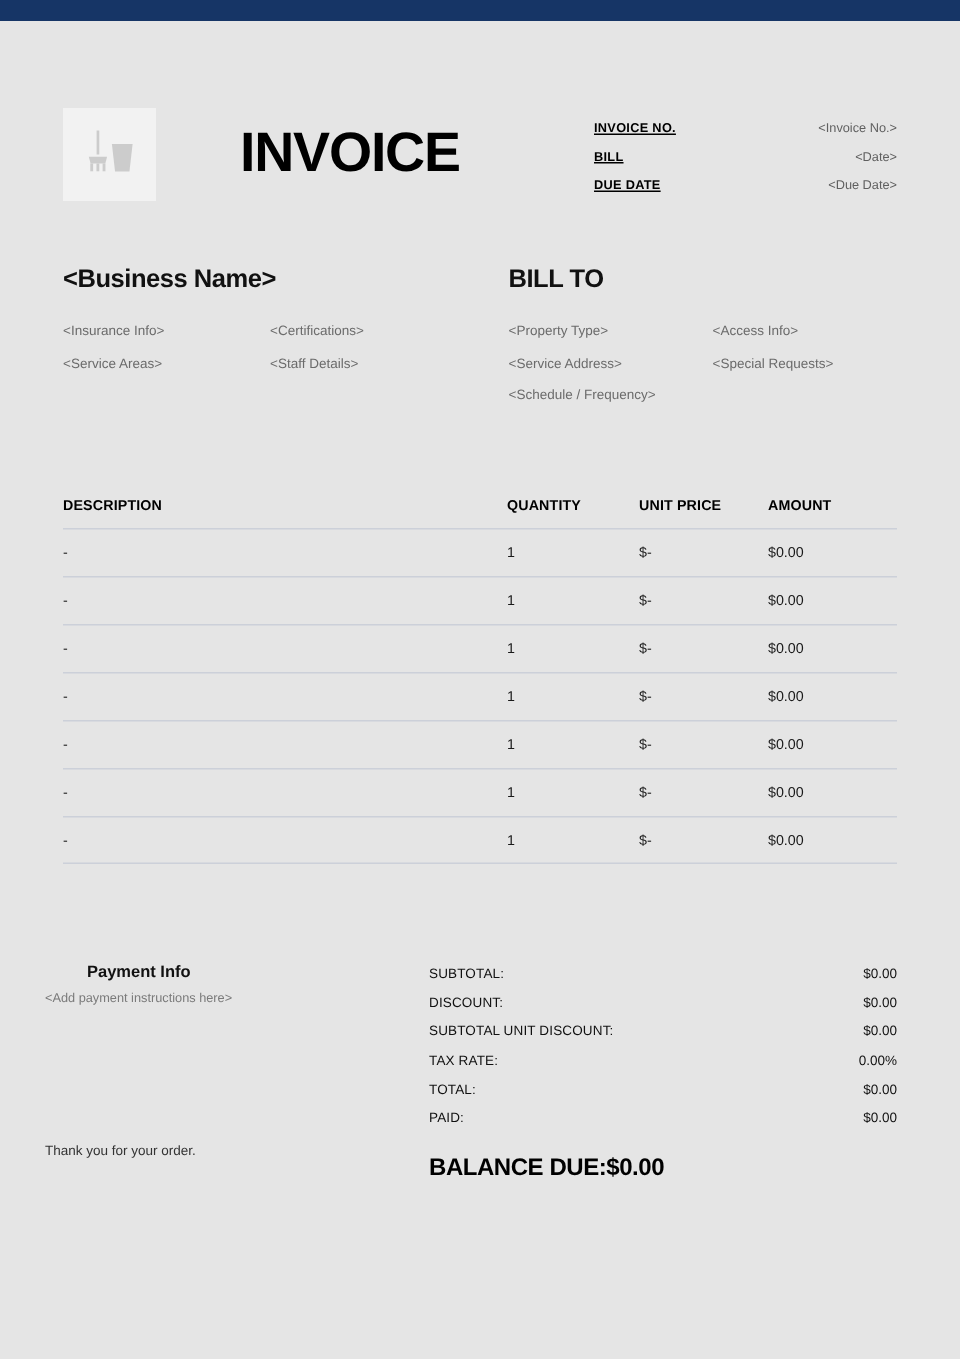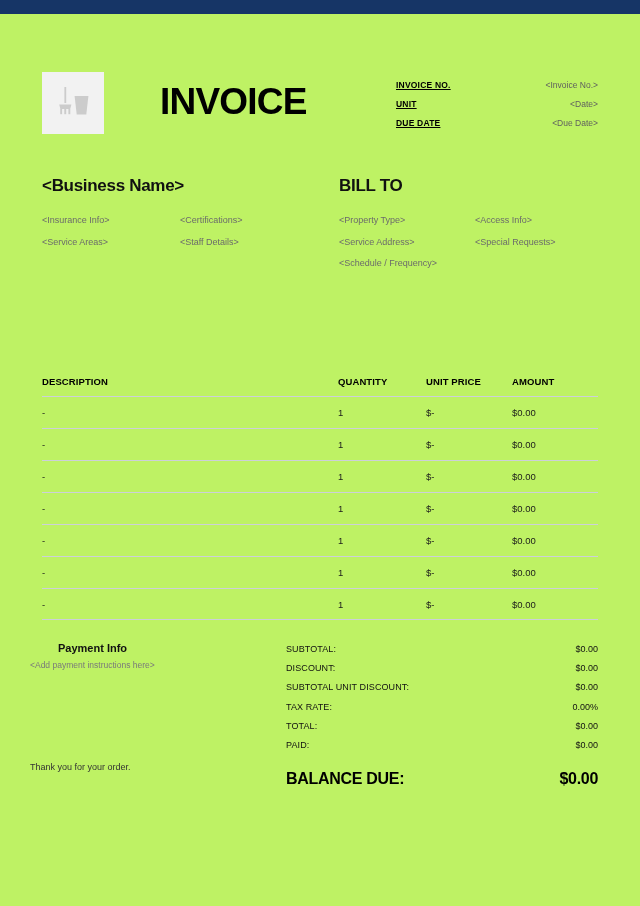--- a/index.html
+++ b/index.html
@@ -9,21 +9,21 @@
     height:906px;
     background:#ffffff;
     font-family:"Liberation Sans", sans-serif;
     -webkit-font-smoothing:antialiased;
   }
 
   .page {
     position:relative;
     width:640px;
     height:906px;
-    background:#bef264;
+    background:#e5e5e5;
     overflow:hidden;
   }
 
   
   .top-bar {
     position:absolute;
     top:0; left:0;
     width:640px;
     height:14px;
     background:#163566;
@@ -134,21 +134,20 @@
     width:556px;
   }
 
   .t-row {
     position:relative;
     height:32px;
   }
 
   .t-head {
     height:22px;
-    margin-top:44px;
   }
 
   .t-row.t-body {
     border-top:1.4px solid #ccd0d9;
   }
 
   .t-row.t-last {
     border-bottom:1.4px solid #ccd0d9;
   }
 
@@ -230,21 +229,20 @@
   }
 
   .tot-value {
     font-size:9px;
     color:#111111;
     text-align:right;
   }
 
   .balance {
     display:flex;
-    justify-content:space-between;
     align-items:baseline;
     margin-top:15px;
   }
 
   .bal-label {
     font-size:16px;
     font-weight:bold;
     letter-spacing:-0.3px;
     color:#000000;
   }
@@ -283,21 +281,21 @@
     </div>
 
     <div class="invoice-title">INVOICE</div>
 
     <div class="meta">
       <div class="meta-row">
         <span class="meta-label">INVOICE NO.</span>
         <span class="meta-value">&lt;Invoice No.&gt;</span>
       </div>
       <div class="meta-row">
-        <span class="meta-label">UNIT</span>
+        <span class="meta-label">BILL</span>
         <span class="meta-value">&lt;Date&gt;</span>
       </div>
       <div class="meta-row">
         <span class="meta-label">DUE DATE</span>
         <span class="meta-value">&lt;Due Date&gt;</span>
       </div>
     </div>
   </div>
 
   <div class="parties">

